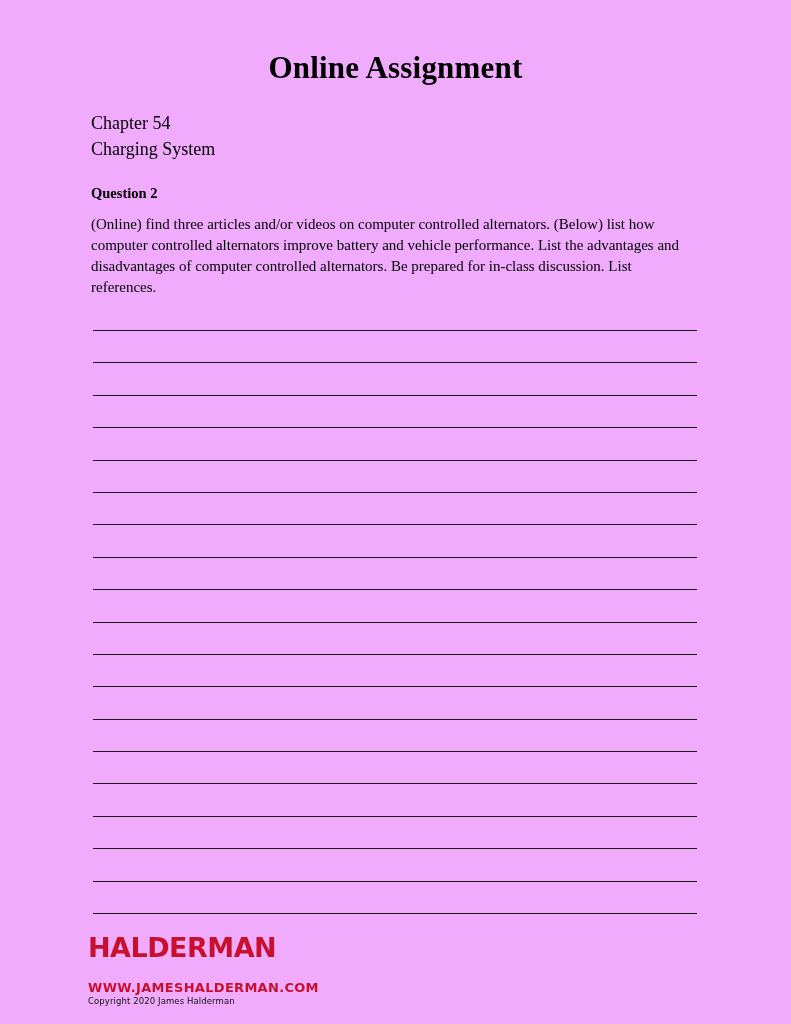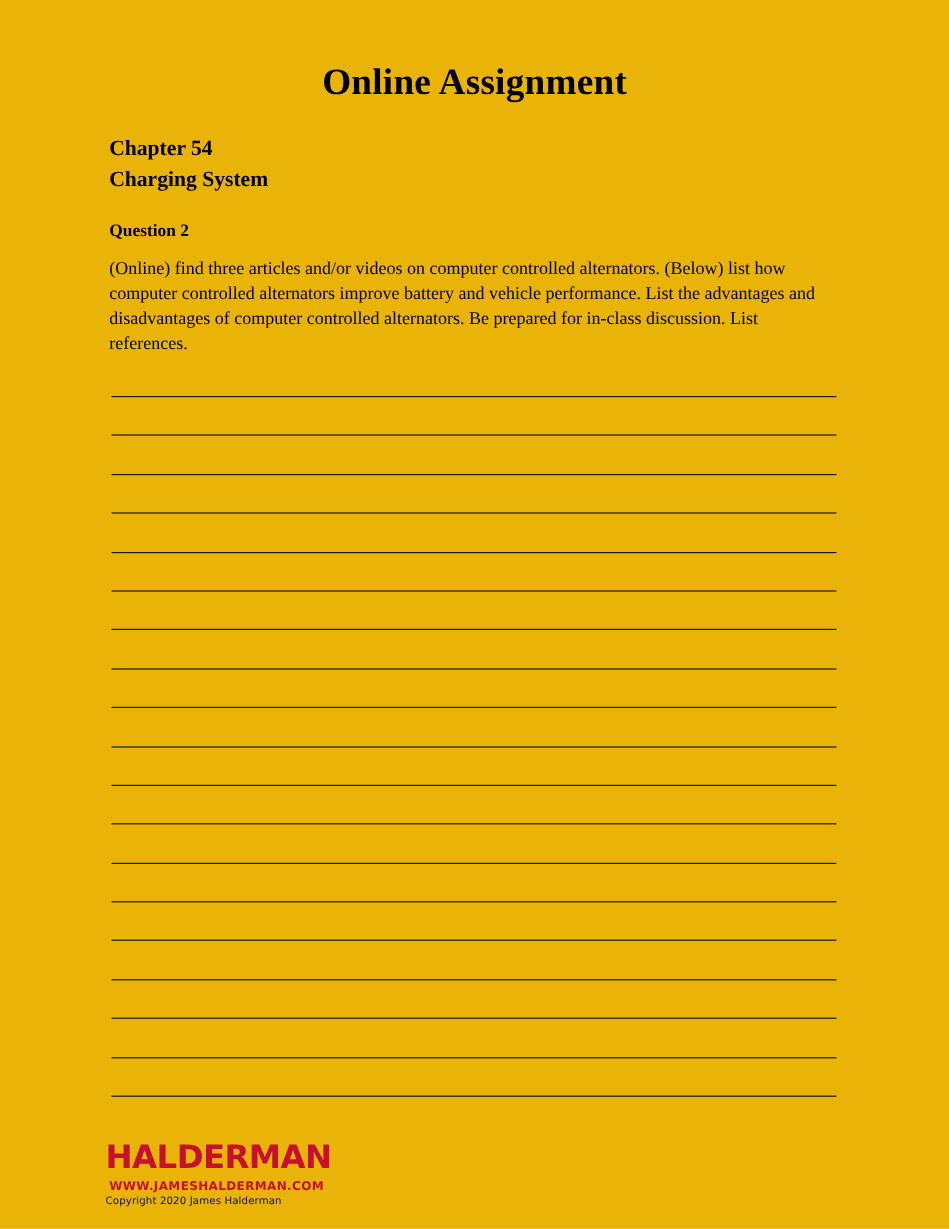--- a/index.html
+++ b/index.html
@@ -11,39 +11,39 @@
     width: 791px;
     height: 1024px;
     position: relative;
     font-family: "Liberation Serif", serif;
     color: #000000;
     overflow: hidden;
   }
   .page {
     position: absolute;
     inset: 0;
-    background: #eab308;
+    background: #f0abfc;
   }
   .title {
     position: absolute;
     top: 50px;
     left: 0;
     width: 791px;
     text-align: center;
     font-family: "Liberation Serif", serif;
     font-weight: bold;
     font-size: 31px;
     letter-spacing: 0.2px;
   }
   .chapter-block {
     position: absolute;
     top: 110px;
     left: 91px;
     font-family: "Liberation Serif", serif;
-    font-weight: bold;
+    font-weight: normal;
     font-size: 18px;
     line-height: 26px;
   }
   .question-label {
     position: absolute;
     top: 185px;
     left: 91px;
     font-family: "Liberation Serif", serif;
     font-weight: bold;
     font-size: 14.5px;
@@ -80,26 +80,26 @@
     font-weight: bold;
     font-size: 27px;
     letter-spacing: -0.5px;
     color: #c8102e;
     line-height: 28px;
     margin-top: 20px;
   }
   .brand-url {
     font-family: "DejaVu Sans", sans-serif;
     font-weight: bold;
-    font-size: 10px;
+    font-size: 13px;
     color: #c8102e;
     letter-spacing: 0.3px;
     text-align: center;
     width: 185px;
-    margin-top: 5px;
+    margin-top: 18px;
   }
   .copyright {
     font-family: "DejaVu Sans", sans-serif;
     font-weight: normal;
     font-size: 8.5px;
     color: #111111;
     margin-top: 1px;
     letter-spacing: 0.1px;
   }
 </style>

